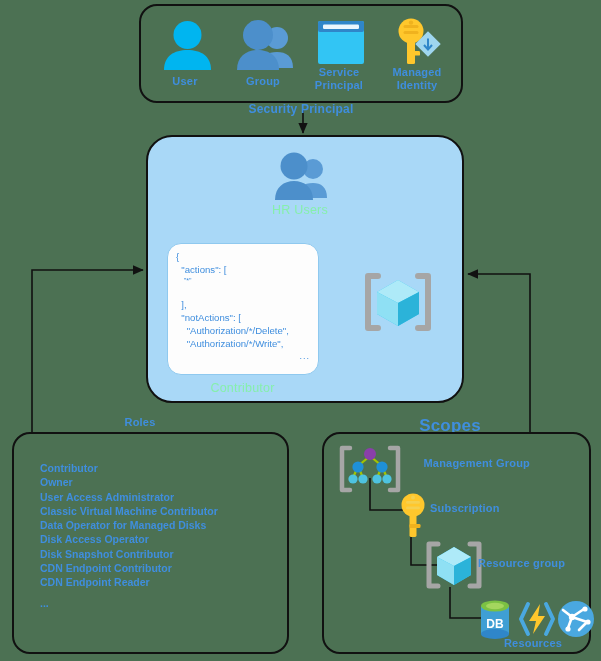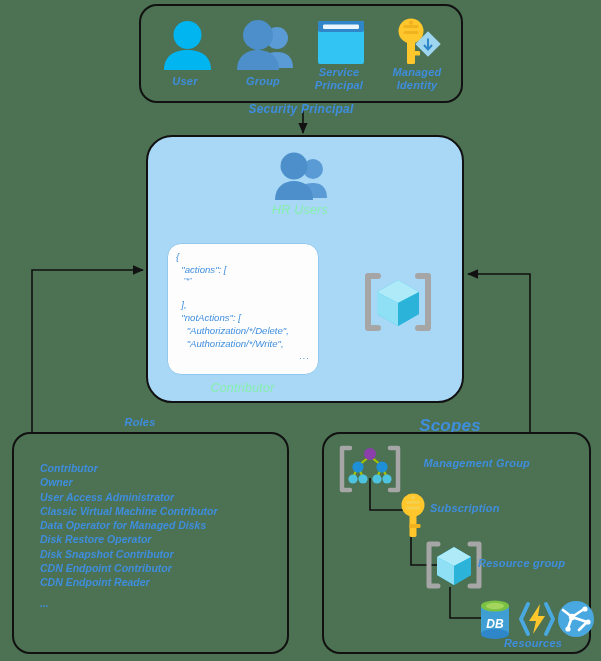--- a/index.html
+++ b/index.html
@@ -3,21 +3,21 @@
 <meta charset="utf-8">
 <style>
   html,body{margin:0;padding:0;}
   body{
     width:601px;height:661px;
     background:#4c7153;
     font-family:"Liberation Sans", sans-serif;
     overflow:hidden;
     position:relative;
   }
-  .stage{position:absolute;left:0;top:0;width:601px;height:464px;font-style:italic;}
+  .stage{position:absolute;left:0;top:0;width:601px;height:464px;}
 
   
   .box{
     position:absolute;
     border:2px solid #111;
     border-radius:18px;
     box-sizing:border-box;
     background:transparent;
   }
 
@@ -202,21 +202,21 @@
   <div class="lbl" id="lbl-roles">Roles</div>
   <div class="lbl" id="lbl-scopes">Scopes</div>
 
   <div class="box" id="roles-box"></div>
   <div id="roles-list">
       <div>Contributor</div>
       <div>Owner</div>
       <div>User Access Administrator</div>
       <div>Classic Virtual Machine Contributor</div>
       <div>Data Operator for Managed Disks</div>
-      <div>Disk Restore Operator</div>
+      <div>Disk Access Operator</div>
       <div>Disk Snapshot Contributor</div>
       <div>CDN Endpoint Contributor</div>
       <div>CDN Endpoint Reader</div>
       <div style="margin-top: 6px;">...</div>
     </div>
 
   <div class="box" id="scopes-box"></div>
 
   <div class="icon" style="left:336px;top:444px;">
     <svg width="68" height="50" viewBox="0 0 68 50">

